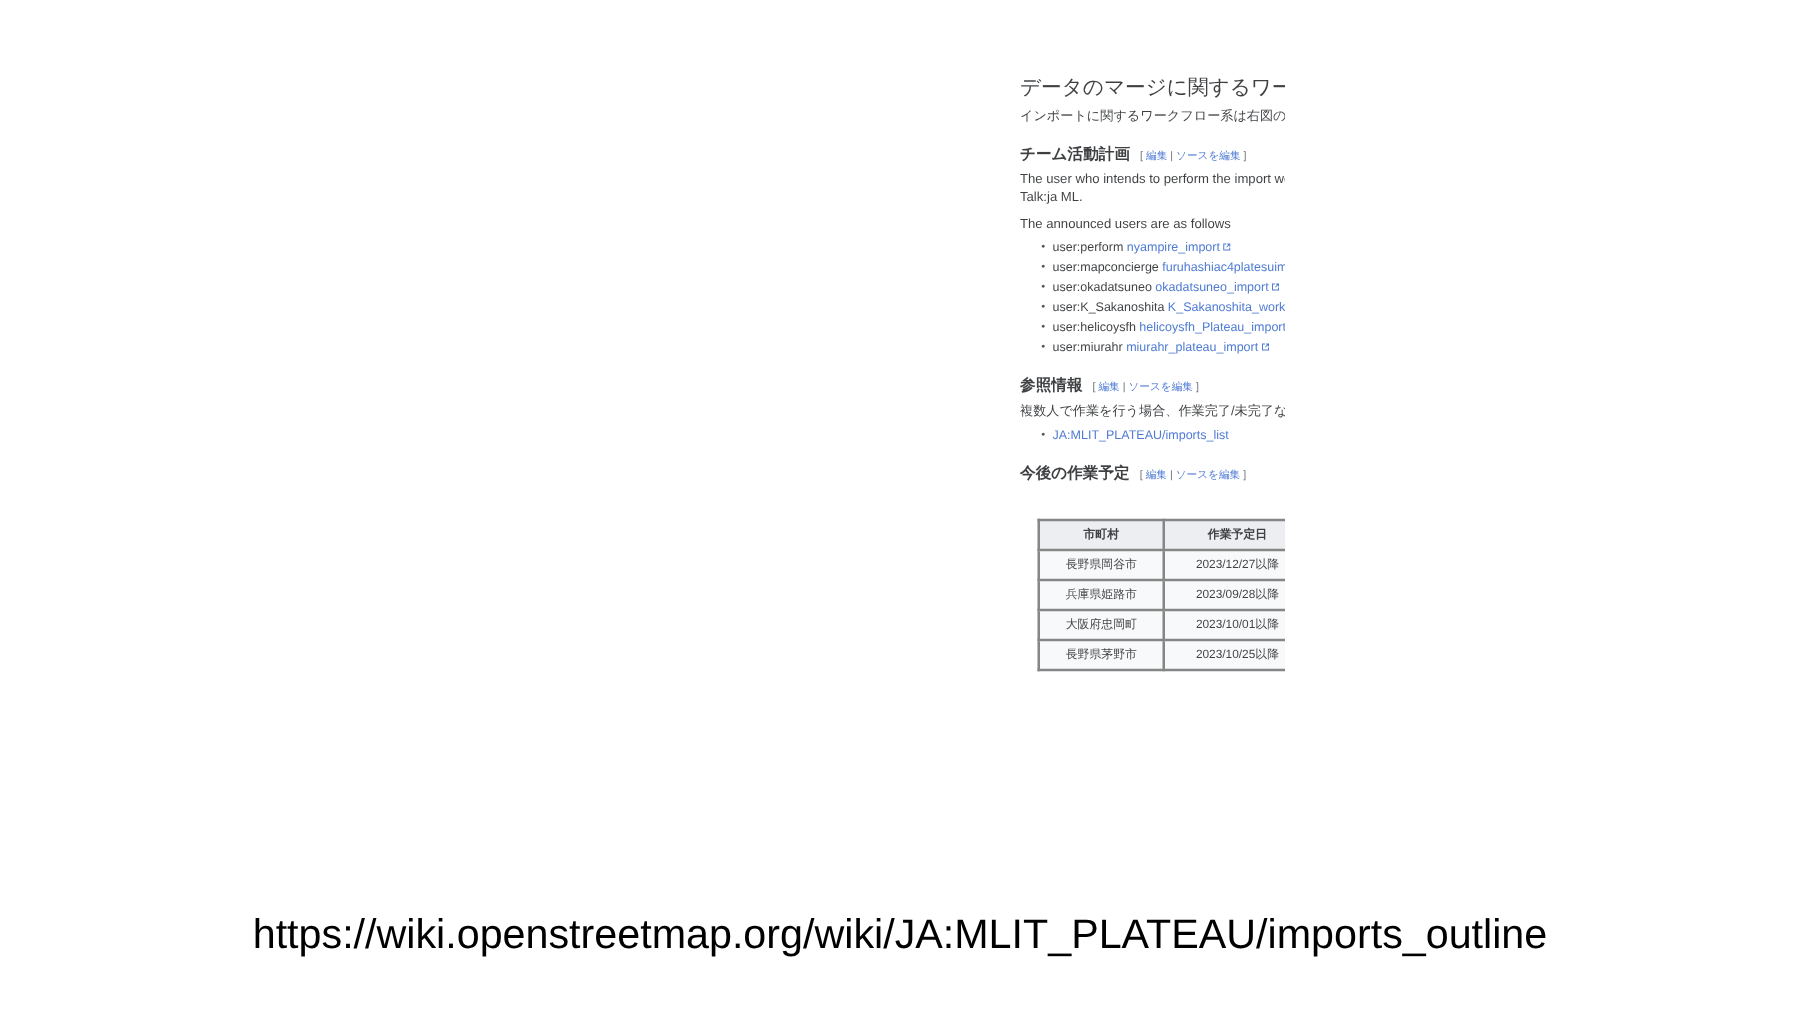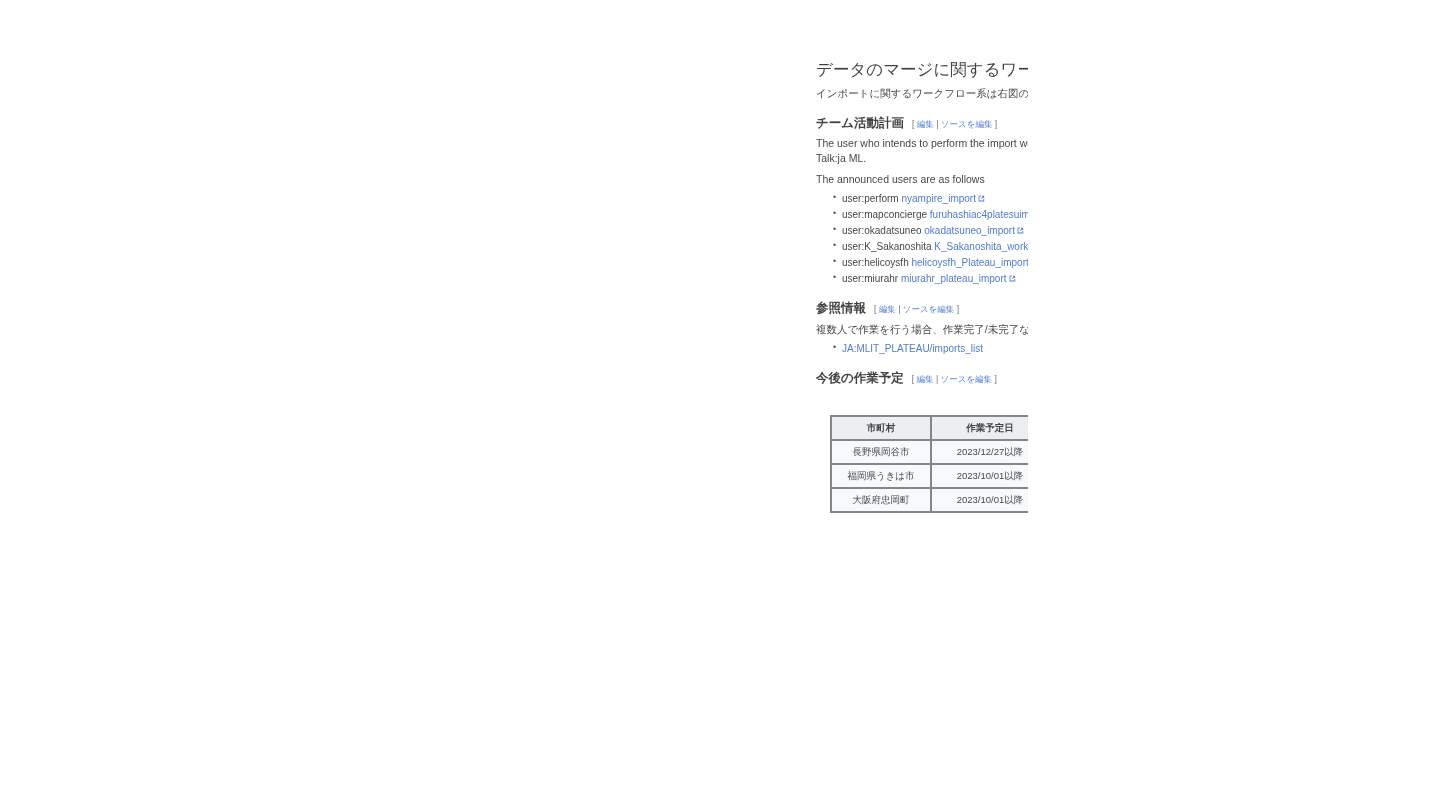--- a/index.html
+++ b/index.html
@@ -260,29 +260,35 @@
 
         </tr>
       </thead>
       <tbody>
         <tr>
           <td>長野県岡谷市</td>
           <td>2023/12/27以降</td>
 
         </tr>
         <tr>
-          <td>福岡県うきは市</td>
-          <td>2023/10/01以降</td>
+          <td>兵庫県姫路市</td>
+          <td>2023/09/28以降</td>
 
         </tr>
         <tr>
           <td>大阪府忠岡町</td>
           <td>2023/10/01以降</td>
 
         </tr>
+        <tr>
+          <td>長野県茅野市</td>
+          <td>2023/10/25以降</td>
+
+        </tr>
       </tbody>
     </table>
 
   </div>
   </div>
 
+  <div class="url-caption">https://wiki.openstreetmap.org/wiki/JA:MLIT_PLATEAU/imports_outline</div>
 
 </div>
 
 </body></html>

